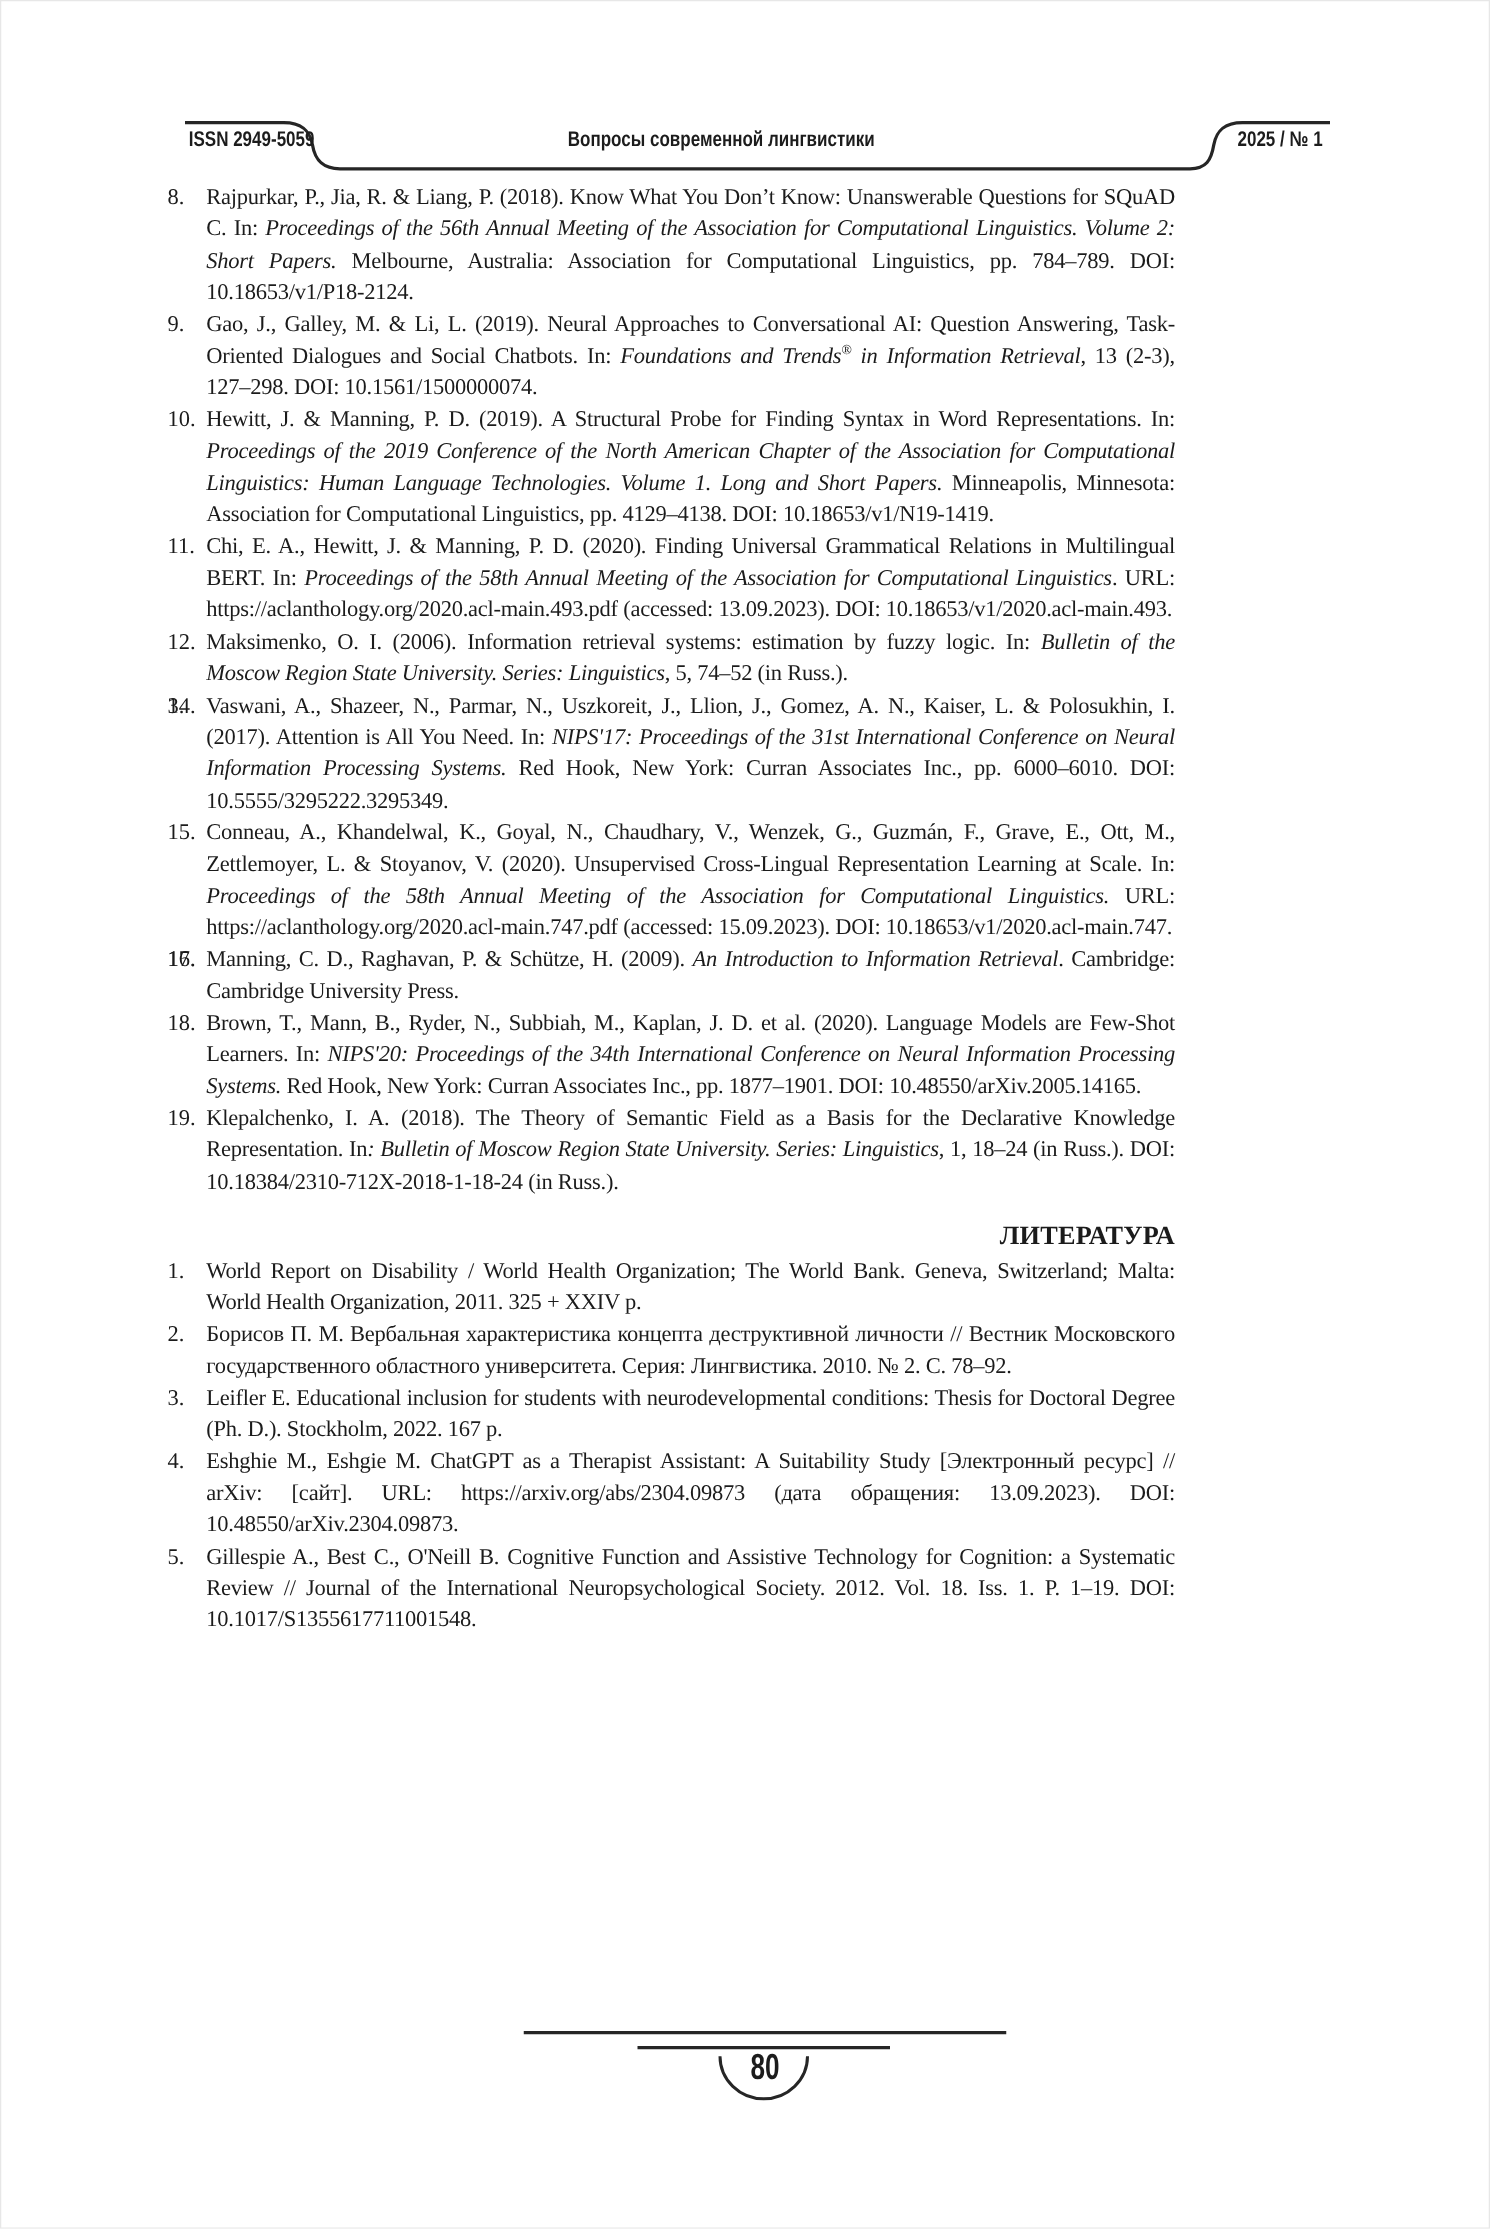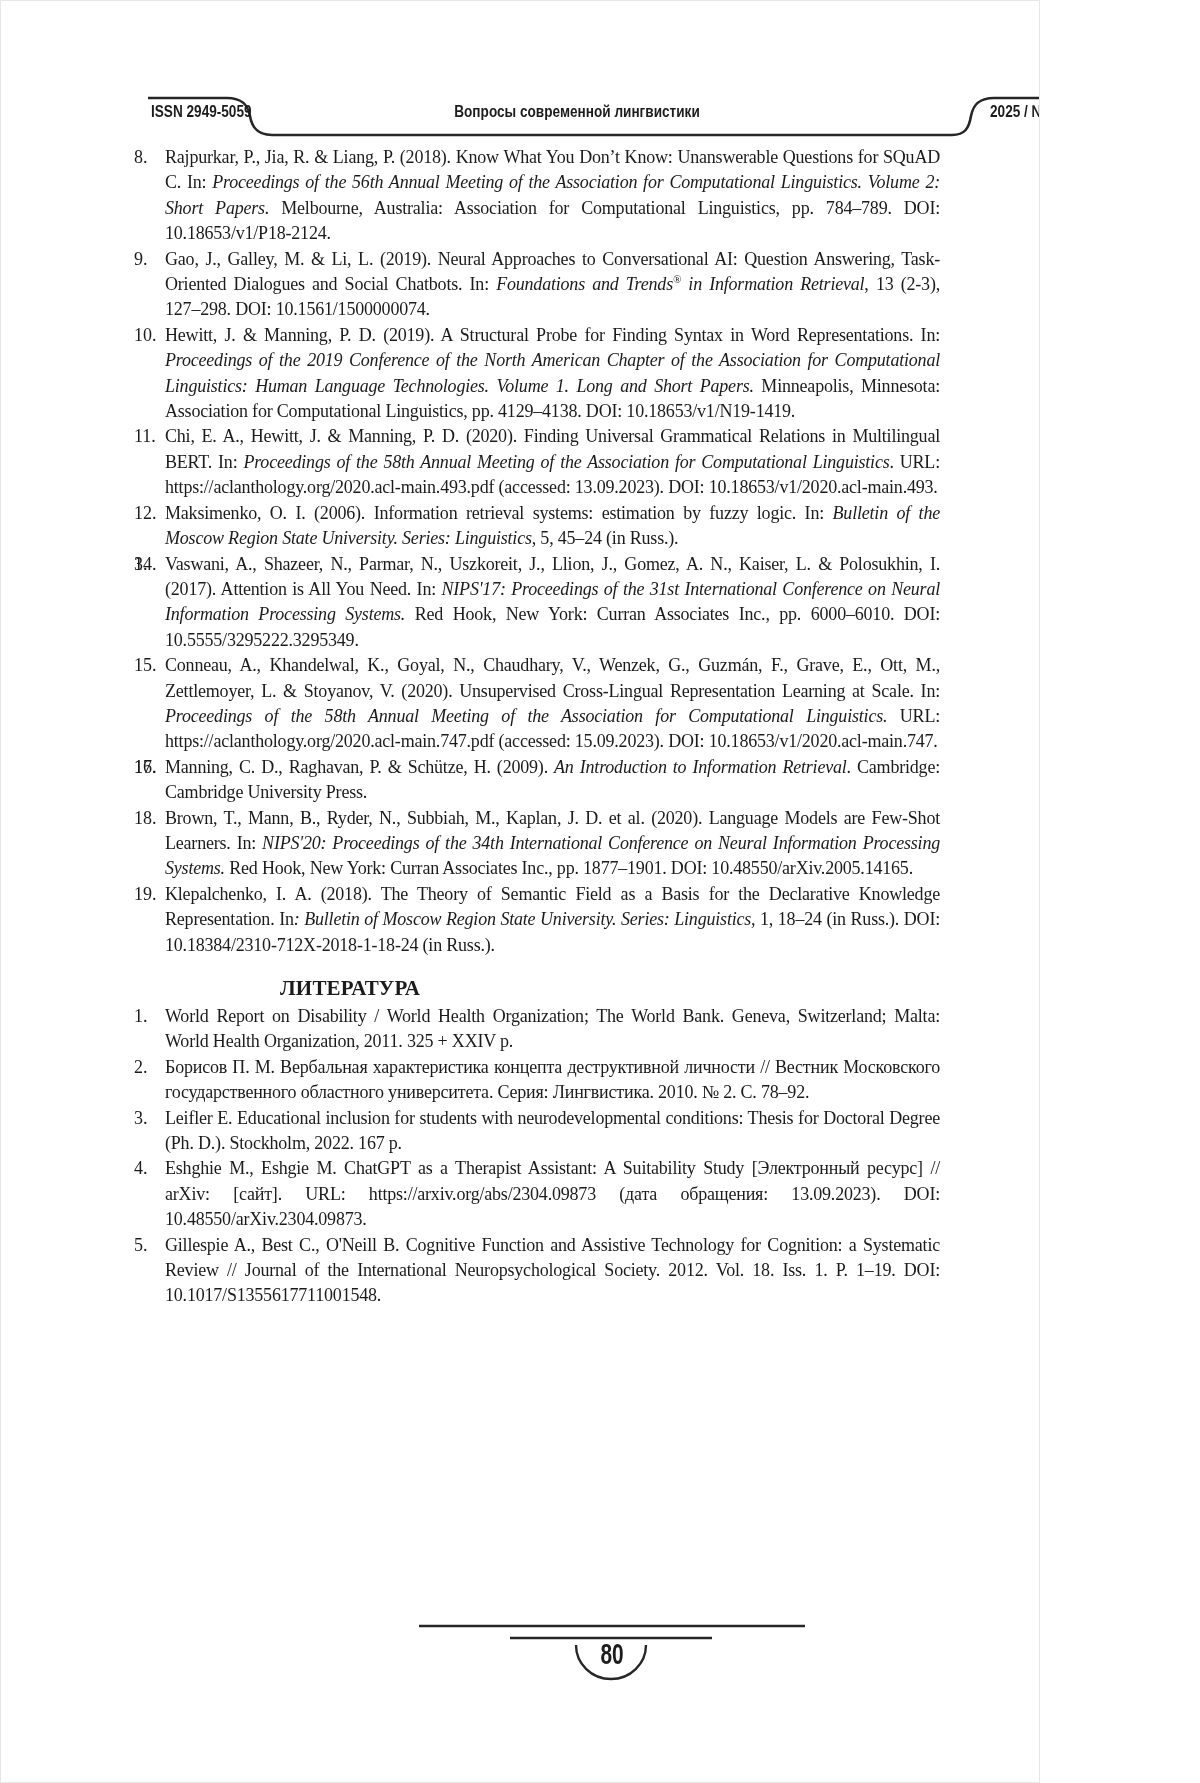--- a/index.html
+++ b/index.html
@@ -1,17 +1,17 @@
 <!DOCTYPE html>
 <html><head>
 <meta charset="utf-8">
 <style>
   html,body { margin:0; padding:0; background:#ffffff; }
   .page {
-    position:relative; width:1040px; height:1783px; background:#ffffff;
+    position:relative; width:1192px; height:1783px; background:#ffffff;
     font-family:"Liberation Serif", serif; color:#1b1b1b;
     box-sizing:border-box; border:1px solid #e7e7e7; overflow:hidden;
   }
   .hdr-svg { position:absolute; left:0; top:80px; }
   .ftr-svg { position:absolute; left:0; top:1615px; }
   .hdr-text {
     position:absolute; font-family:"Liberation Sans", sans-serif; font-weight:bold;
     font-size:17px; color:#1c1c1c; white-space:nowrap;
   }
   .hdr-issn  { left:150px; top:101px; transform:scaleX(0.80); transform-origin:left center; }
@@ -20,21 +20,21 @@
   .body-col { position:absolute; left:133px; top:144px; width:806px; }
   .ref-list { width:806px; }
   .ref-item {
     position:relative; padding-left:31px; box-sizing:border-box;
     text-align:justify; font-size:18px; line-height:25.4px;
     letter-spacing:-0.2px; overflow-wrap:anywhere;
   }
   .ref-num { position:absolute; left:0; top:0; letter-spacing:0; }
   .ref-text sup { font-size:11px; line-height:0; }
   .lit-title {
-    font-size:21px; line-height:28px; font-weight:bold; text-align:left;
+    font-size:21px; line-height:28px; font-weight:bold; text-align:right;
     margin:16px 0 2px 146px; letter-spacing:0.2px;
   }
   .pageno {
     position:absolute; left:561px; top:1639px; width:100px; text-align:center;
     font-family:"Liberation Sans", sans-serif; font-weight:bold; font-size:29px;
     line-height:29px; transform:scaleX(0.72); color:#1c1c1c;
   }
 </style>
 </head>
 <body>
@@ -47,21 +47,21 @@
   <div class="hdr-text hdr-issn">ISSN 2949-5059</div>
   <div class="hdr-text hdr-title">Вопросы современной лингвистики</div>
   <div class="hdr-text hdr-issue">2025 / № 1</div>
 
   <div class="body-col">
     <div id="refs-en" class="ref-list">
         <div class="ref-item"><span class="ref-num">8.</span><span class="ref-text"><span>Rajpurkar, P., Jia, R. &amp; Liang, P. (2018). Know What You Don’t Know: Unanswerable Questions for SQuAD C. In: </span><i>Proceedings of the 56th Annual Meeting of the Association for Computational Linguistics. Volume 2: Short Papers.</i><span> Melbourne, Australia: Association for Computational Linguistics, pp. 784–789. DOI: 10.18653/v1/P18-2124.</span></span></div>
         <div class="ref-item"><span class="ref-num">9.</span><span class="ref-text"><span>Gao, J., Galley, M. &amp; Li, L. (2019). Neural Approaches to Conversational AI: Question Answering, Task-Oriented Dialogues and Social Chatbots. In: </span><i>Foundations and Trends</i><i><sup>®</sup></i><i> in Information Retrieval</i><span>, 13 (2-3), 127–298. DOI: 10.1561/1500000074.</span></span></div>
         <div class="ref-item"><span class="ref-num">10.</span><span class="ref-text"><span>Hewitt, J. &amp; Manning, P. D. (2019). A Structural Probe for Finding Syntax in Word Representations. In: </span><i>Proceedings of the 2019 Conference of the North American Chapter of the Association for Computational Linguistics: Human Language Technologies. Volume 1. Long and Short Papers.</i><span> Minneapolis, Minnesota: Association for Computational Linguistics, pp. 4129–4138. DOI: 10.18653/v1/N19-1419.</span></span></div>
         <div class="ref-item"><span class="ref-num">11.</span><span class="ref-text"><span>Chi, E. A., Hewitt, J. &amp; Manning, P. D. (2020). Finding Universal Grammatical Relations in Multilingual BERT. In: </span><i>Proceedings of the 58th Annual Meeting of the Association for Computational Linguistics</i><span>. URL: https://aclanthology.org/2020.acl-main.493.pdf (accessed: 13.09.2023). DOI: 10.18653/v1/2020.acl-main.493.</span></span></div>
-        <div class="ref-item"><span class="ref-num">12.</span><span class="ref-text"><span>Maksimenko, O. I. (2006). Information retrieval systems: estimation by fuzzy logic. In: </span><i>Bulletin of the Moscow Region State University. Series: Linguistics</i><span>, 5, 45–24 (in Russ.).</span></span></div>
+        <div class="ref-item"><span class="ref-num">12.</span><span class="ref-text"><span>Maksimenko, O. I. (2006). Information retrieval systems: estimation by fuzzy logic. In: </span><i>Bulletin of the Moscow Region State University. Series: Linguistics</i><span>, 5, 74–52 (in Russ.).</span></span></div>
         <div class="ref-item"><span class="ref-num">3.</span></div>
         <div class="ref-item"><span class="ref-num">14.</span><span class="ref-text"><span>Vaswani, A., Shazeer, N., Parmar, N., Uszkoreit, J., Llion, J., Gomez, A. N., Kaiser, L. &amp; Polosukhin, I. (2017). Attention is All You Need. In: </span><i>NIPS'17: Proceedings of the 31st International Conference on Neural Information Processing Systems.</i><span> Red Hook, New York: Curran Associates Inc., pp. 6000–6010. DOI: 10.5555/3295222.3295349.</span></span></div>
         <div class="ref-item"><span class="ref-num">15.</span><span class="ref-text"><span>Conneau, A., Khandelwal, K., Goyal, N., Chaudhary, V., Wenzek, G., Guzmán, F., Grave, E., Ott, M., Zettlemoyer, L. &amp; Stoyanov, V. (2020). Unsupervised Cross-Lingual Representation Learning at Scale. In: </span><i>Proceedings of the 58th Annual Meeting of the Association for Computational Linguistics.</i><span> URL: https://aclanthology.org/2020.acl-main.747.pdf (accessed: 15.09.2023). DOI: 10.18653/v1/2020.acl-main.747.</span></span></div>
         <div class="ref-item"><span class="ref-num">16.</span></div>
         <div class="ref-item"><span class="ref-num">17.</span><span class="ref-text"><span>Manning, C. D., Raghavan, P. &amp; Schütze, H. (2009). </span><i>An Introduction to Information Retrieval</i><span>. Cambridge: Cambridge University Press.</span></span></div>
         <div class="ref-item"><span class="ref-num">18.</span><span class="ref-text"><span>Brown, T., Mann, B., Ryder, N., Subbiah, M., Kaplan, J. D. et al. (2020). Language Models are Few-Shot Learners. In: </span><i>NIPS'20: Proceedings of the 34th International Conference on Neural Information Processing Systems.</i><span> Red Hook, New York: Curran Associates Inc., pp. 1877–1901. DOI: 10.48550/arXiv.2005.14165.</span></span></div>
         <div class="ref-item"><span class="ref-num">19.</span><span class="ref-text"><span>Klepalchenko, I. A. (2018). The Theory of Semantic Field as a Basis for the Declarative Knowledge Representation. In</span><i>: Bulletin of Moscow Region State University. Series: Linguistics</i><span>, 1, 18–24 (in Russ.). DOI: 10.18384/2310-712X-2018-1-18-24 (in Russ.).</span></span></div>
       </div>
     <div class="lit-title">ЛИТЕРАТУРА</div>
     <div id="refs-ru" class="ref-list">

